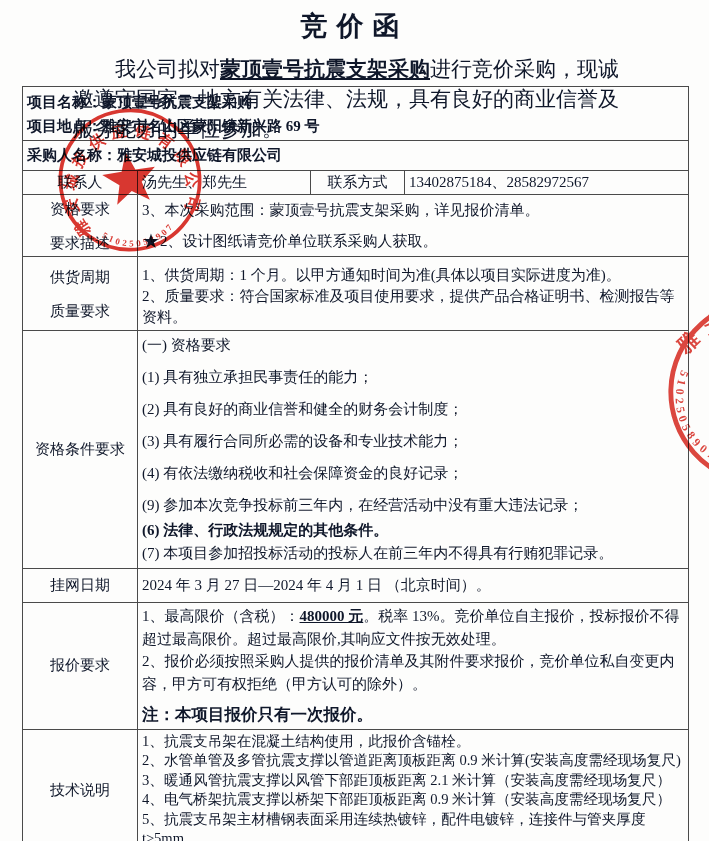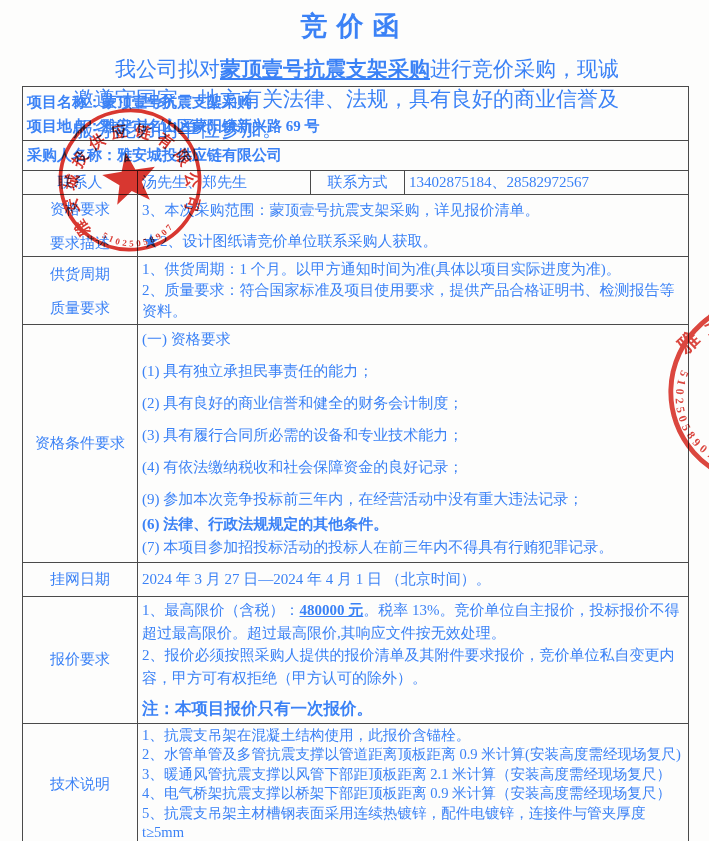--- a/index.html
+++ b/index.html
@@ -2,21 +2,21 @@
 <html><head>
 <meta charset="utf-8">
 <style>
   html,body{margin:0;padding:0;background:#ffffff;}
   .page{
     position:relative;
     width:709px;height:841px;
     background:#fdfdfc;
     overflow:hidden;
     font-family:"Liberation Serif","DejaVu Serif",serif;
-    color:#3b82f6;
+    color:#0f172a;
   }
   .doc-title{
     margin:0;padding-top:8px;
     text-align:center;
     font-size:27px;font-weight:bold;
     letter-spacing:9px;
   }
   .intro{
     margin:11px 0 0 73px;
     width:566px;
@@ -113,21 +113,21 @@
         <div class="scope-line1">3、本次采购范围：蒙顶壹号抗震支架采购，详见报价清单。</div>
         <div><span class="star-marker">★</span><span>2、设计图纸请竞价单位联系采购人获取。</span></div>
       </td>
     </tr>
 
     <tr class="r5">
       <td class="lab lab-gap">
         <div>供货周期</div>
         <div>质量要求</div>
       </td>
-      <td colspan="3" class="val supply-lines" style="vertical-align:top;padding-top:2px;">
+      <td colspan="3" class="val supply-lines" style="vertical-align:top;padding-top:8px;">
         <div>1、供货周期：1 个月。以甲方通知时间为准(具体以项目实际进度为准)。</div>
         <div>2、质量要求：符合国家标准及项目使用要求，提供产品合格证明书、检测报告等资料。</div>
       </td>
     </tr>
 
     <tr class="r6">
       <td class="lab">资格条件要求</td>
       <td colspan="3" class="val qual">
         <div>(一) 资格要求</div>
         <div>(1) 具有独立承担民事责任的能力；</div>

